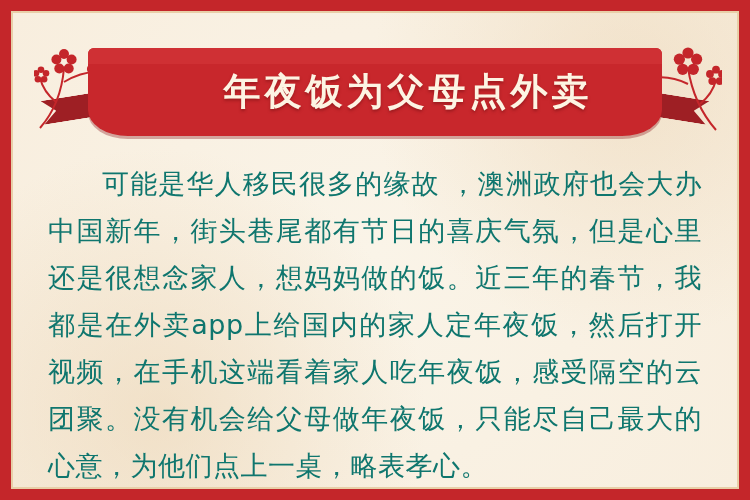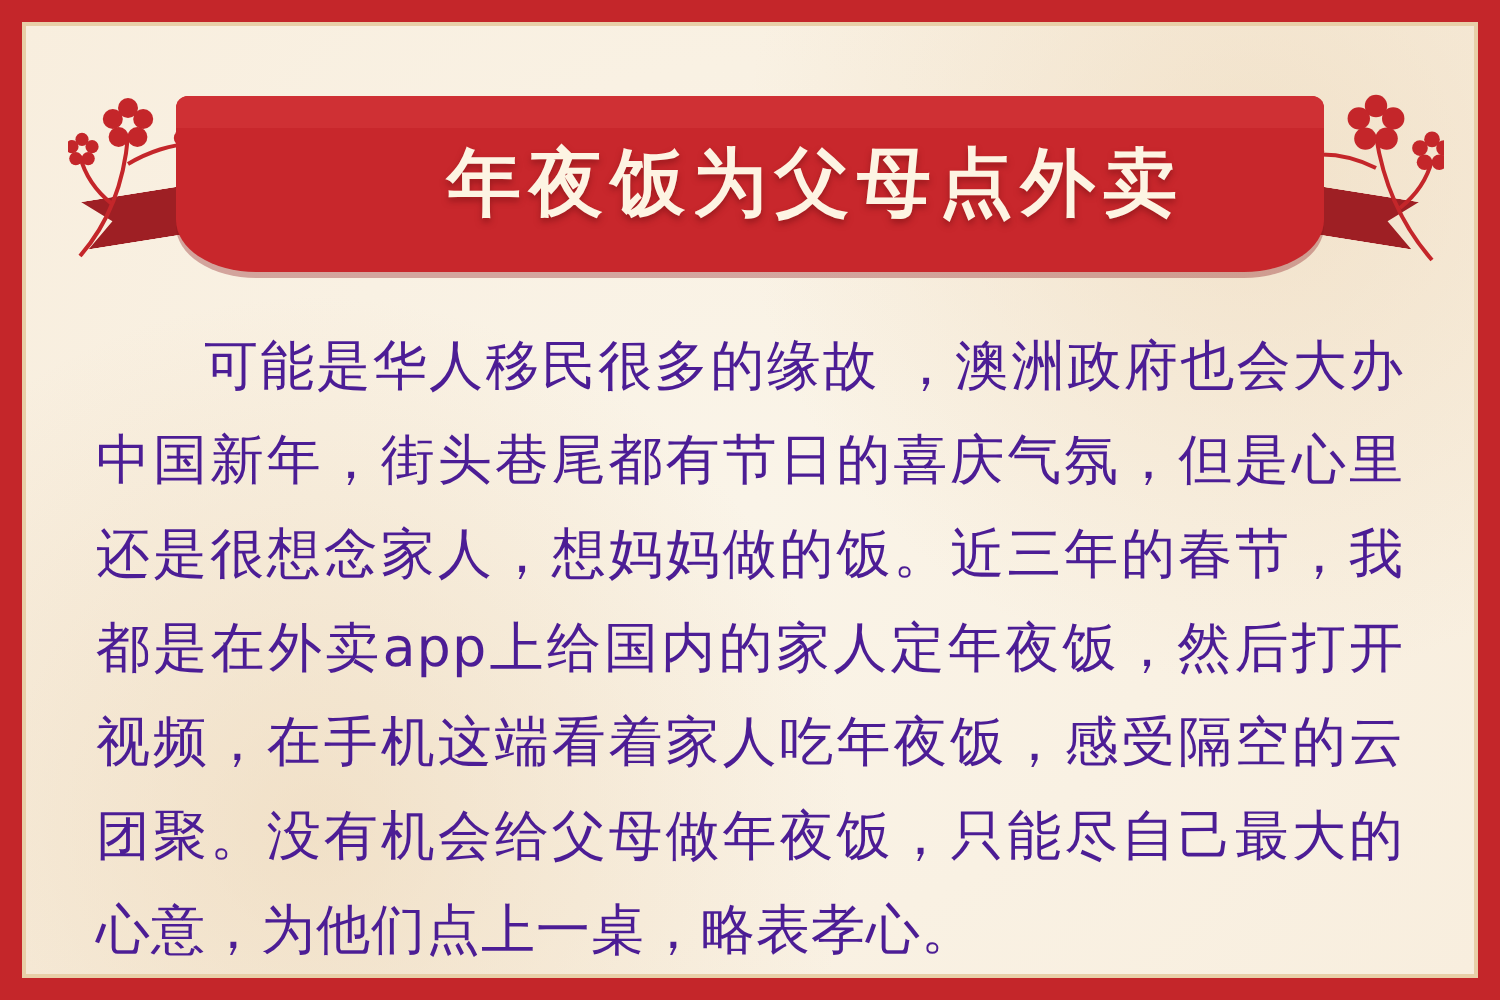--- a/index.html
+++ b/index.html
@@ -118,21 +118,21 @@
     position: absolute;
     pointer-events: none;
   }
 
   
   .article {
     position: absolute;
     left: 48px;
     top: 160px;
     width: 654px;
-    color: #4c1d95;
+    color: #0f766e;
     font-family: "DejaVu Sans", "Liberation Sans", sans-serif;
     font-size: 27px;
     line-height: 47px;
     text-align: justify;
     text-justify: inter-character;
     text-indent: 54px;
     letter-spacing: 0.5px;
   }
 </style>
 </head>

